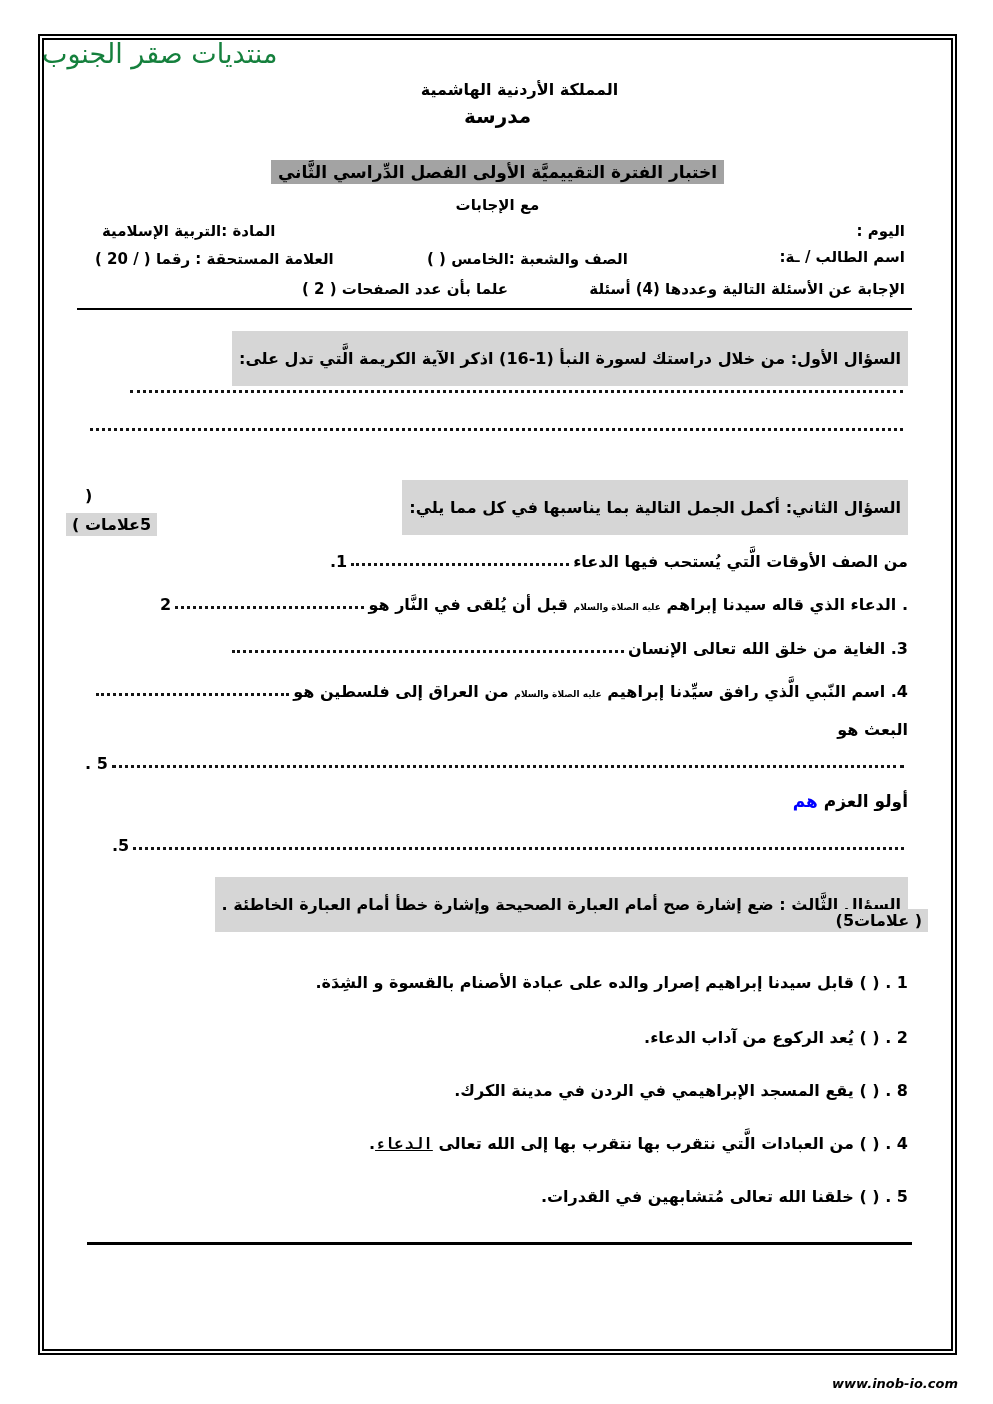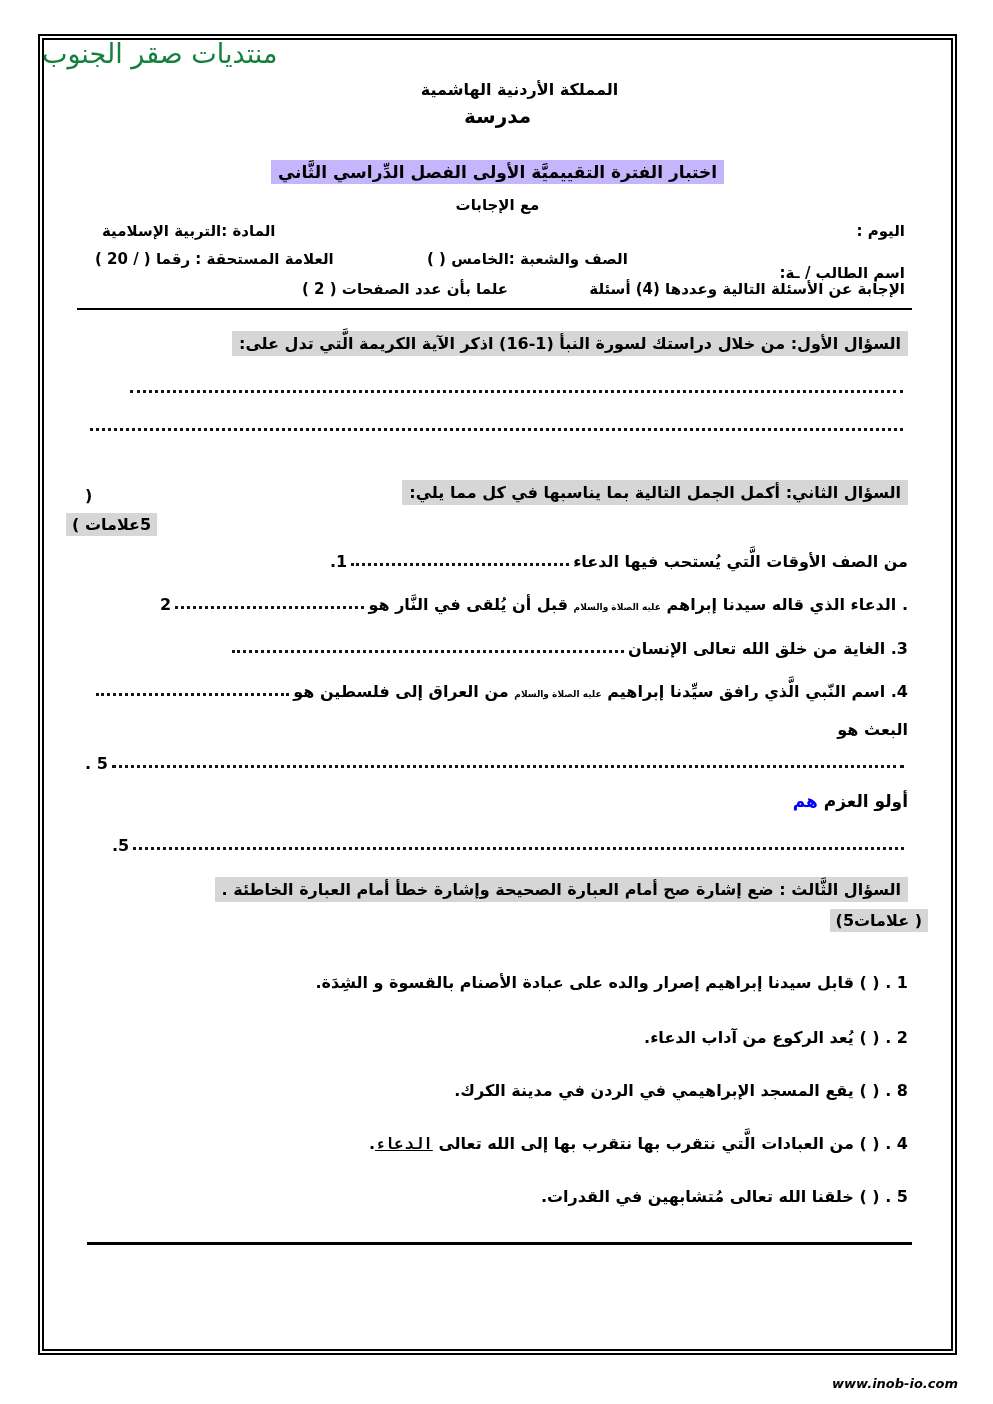--- a/index.html
+++ b/index.html
@@ -8,26 +8,26 @@
   .page{position:absolute;left:38px;top:34px;width:915px;height:1317px;
         border:2px solid #000;}
   .page::after{content:"";position:absolute;inset:2px;border:2px solid #000;pointer-events:none;}
   .abs{position:absolute;}
   .ar{direction:rtl;}
   .b{font-weight:bold;}
   .center{left:0;right:0;text-align:center;}
   .watermark{color:#15803d;font-size:27px;white-space:nowrap;z-index:5;}
   .kingdom{font-size:16px;}
   .school{font-size:20px;}
-  .examtitle{display:inline-block;background:#c4b5fd;padding:2px 7px;font-size:17px;white-space:nowrap;}
+  .examtitle{display:inline-block;background:#a3a3a3;padding:2px 7px;font-size:17px;white-space:nowrap;}
   .withans{font-size:15px;}
   .info{font-size:15px;white-space:nowrap;}
   .rule{border-top:2px solid #000;height:0;}
   .thickrule{border-top:3px solid #000;height:0;}
-  .qbar{background:#d6d6d6;font-size:16px;padding:3px 7px;white-space:nowrap;}
+  .qbar{background:#d6d6d6;font-size:16px;padding:18px 7px;white-space:nowrap;}
   .chip{background:#d6d6d6;font-size:16px;padding:2px 6px;white-space:nowrap;}
   .itemline{display:flex;align-items:flex-end;font-size:16px;white-space:nowrap;}
   .itemline .txt{flex:0 0 auto;}
   .dots{flex:1 1 20px;border-bottom:3px dotted #151515;margin:0 4px 5px 4px;min-width:14px;}
   .dotline{border-bottom:3px dotted #151515;height:12px;}
   .small{font-size:9px;}
   .blue{color:#0000ff;}
   .u{text-decoration:underline;font-family:Liberation Mono, monospace;}
   .q3item{font-size:16px;white-space:nowrap;}
   .footer{font-size:13px;font-weight:bold;font-style:italic;}
@@ -43,21 +43,21 @@
   <div class="abs center ar b kingdom" style="top:44px;padding-left:44px;">المملكة الأردنية الهاشمية</div>
   <div class="abs center ar b school" style="top:68px;">مدرسة</div>
   <div class="abs center" style="top:124px;">
     <span class="ar b examtitle">اختبار الفترة التقييميَّة الأولى الفصل  الدِّراسي الثَّاني</span>
   </div>
   <div class="abs center ar b withans" style="top:160px;">مع الإجابات</div>
 
   <div class="abs ar b info" style="top:186px;right:50px;">اليوم :</div>
   <div class="abs ar b info" style="top:186px;left:62px;">المادة :التربية الإسلامية</div>
 
-  <div class="abs ar b info" style="top:228px;right:50px;margin-left:21px;">اسم الطالب / ـة:</div>
+  <div class="abs ar b info" style="top:212px;right:50px;margin-left:21px;">اسم الطالب / ـة:</div>
   <div class="abs ar b info" style="top:214px;left:387px;">الصف والشعبة :الخامس (        )</div>
   <div class="abs ar b info" style="top:214px;left:55px;">
     <span>العلامة المستحقة : رقما</span>
     <span dir="ltr">(    20   /       )</span>
   </div>
 
   <div class="abs ar b info" style="top:244px;right:50px;">الإجابة عن الأسئلة التالية وعددها (4) أسئلة</div>
   <div class="abs ar b info" style="top:244px;left:262px;">
     <span>علما بأن عدد الصفحات</span>
     <span dir="ltr">(   2   )</span>

